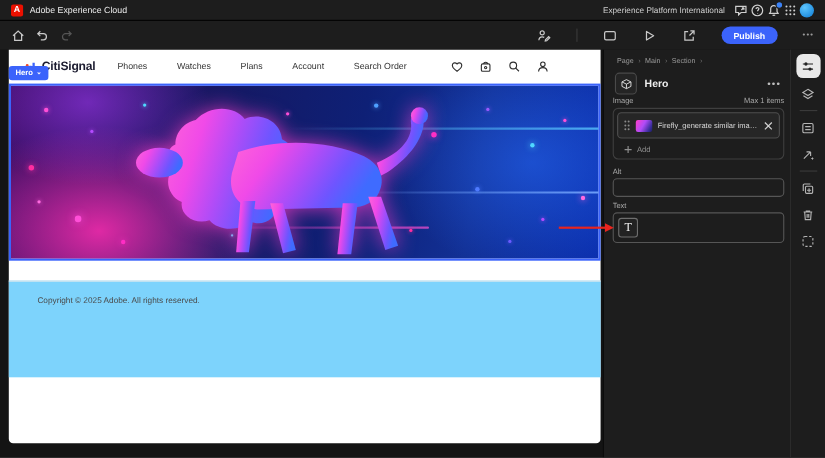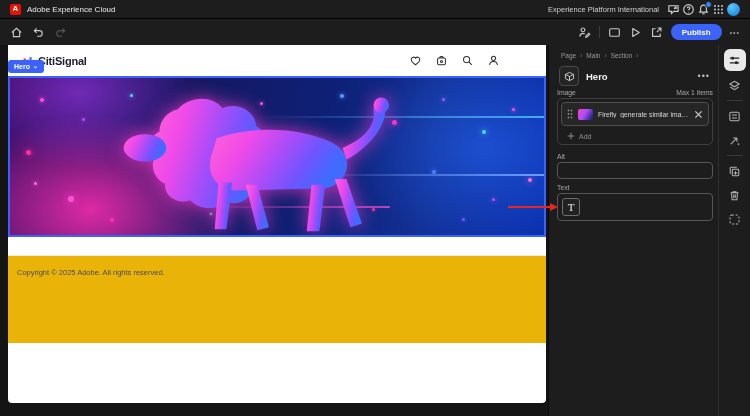--- a/index.html
+++ b/index.html
@@ -20,21 +20,21 @@
   .avatar{width:13px;height:13px;border-radius:50%;background:radial-gradient(circle at 35% 30%,#5ec6ff,#0b7bd4)}
   
   .chromebar{position:absolute;left:0;top:19px;right:0;height:26px;background:#1d1d1d;display:flex;
           align-items:center;padding:0 10px;gap:9px;box-sizing:border-box;z-index:30}
   .nav-icon{color:#c9c9c9;display:flex}
   .nav-icon.dim{color:#555}
   .url{display:flex;align-items:center;gap:5px;margin-left:6px;font-size:8px}
   .url-host{color:#9a9a9a}
   .url-more{color:#9a9a9a;letter-spacing:1px;font-size:7px}
   .url-page{color:#f2f2f2;font-weight:bold}
-  .chrome-right{margin-left:auto;display:flex;align-items:center;gap:8px}
+  .chrome-right{margin-left:auto;display:flex;align-items:center;gap:23px}
   .ch-icon{color:#c9c9c9;display:flex}
   .vdiv{width:1px;height:12px;background:#3a3a3a}
   .publish{background:#3b63fb;color:#fff;font-size:8px;font-weight:bold;border:none;border-radius:9px;
           height:16px;padding:0 11px;display:flex;align-items:center;cursor:pointer}
   
   .site{position:absolute;left:8px;top:45px;width:538px;height:358px;background:#fff;border-radius:0 0 4px 4px;z-index:5}
   .site-header{position:absolute;left:0;top:0;right:0;height:31px;display:flex;align-items:center;padding:0 14px;box-sizing:border-box}
   .sig-logo{display:flex;align-items:center;gap:4px}
   .sig-text{font-size:11px;font-weight:bold;color:#1c1c30;letter-spacing:-.2px}
   .site-nav{display:flex;gap:27px;margin-left:20px;font-size:8px;color:#333}
@@ -53,22 +53,22 @@
   .streak{position:absolute;height:2px;border-radius:2px}
   .s1{left:250px;top:38px;width:290px;background:linear-gradient(90deg,rgba(90,200,255,0),rgba(90,200,255,.8))}
   .s2{left:300px;top:96px;width:240px;background:linear-gradient(90deg,rgba(70,140,255,0),rgba(120,170,255,.9))}
   .s3{left:180px;top:128px;width:200px;background:linear-gradient(90deg,rgba(255,80,210,0),rgba(255,80,210,.7))}
   .dot{position:absolute;border-radius:50%}
   .lion{position:absolute;left:26px;top:4px;filter:drop-shadow(0 0 9px rgba(255,60,200,.75))}
   .hero-badge{position:absolute;left:0;top:15px;background:#3b63fb;color:#fff;font-size:7px;font-weight:bold;height:13px;
         display:flex;align-items:center;gap:3px;padding:0 6px;border-radius:3px;z-index:6;cursor:pointer}
   .hero-badge .car{font-size:6px;line-height:1;margin-top:-1px}
   
-  .site-footer{position:absolute;left:0;top:210px;right:0;height:88px;background:#eab308;border-top:1px solid #ececec;
-        padding:12px 0 0 9px;box-sizing:border-box}
+  .site-footer{position:absolute;left:0;top:210px;right:0;height:88px;background:#7dd3fc;border-top:1px solid #ececec;
+        padding:12px 0 0 26px;box-sizing:border-box}
   .f1{font-size:7.5px;color:#4a4a4a}
   .f2{font-size:8px;color:#2e2e2e;margin-top:4px}
   
   .panel{position:absolute;left:548px;top:45px;width:170px;bottom:0;background:#1d1d1d;border-left:1px solid #0a0a0a;box-sizing:border-box;z-index:10}
   .crumbs{position:absolute;left:12px;top:7px;display:flex;align-items:center;gap:4px;font-size:6.5px;color:#9a9a9a}
   .crumbs span{cursor:pointer}
   .crumb-sep{color:#6f6f6f}
   .ptitle-row{position:absolute;left:10px;top:21px;right:8px;height:20px;display:flex;align-items:center;gap:7px}
   .ptitle-icon{width:18px;height:18px;border:1px solid #4a4a4a;border-radius:4px;background:#242424;display:flex;
         align-items:center;justify-content:center;color:#ddd}
@@ -200,20 +200,27 @@
 
     <div class="site-header">
       <div class="sig-logo">
         <svg width="12" height="12" viewBox="0 0 14 14">
           <path d="M2 12V8.5h2.4V12z" fill="#3b63fb"></path>
             <path d="M5.4 12V5.5h2.4V12z" fill="#3b63fb"></path>
             <path d="M8.8 12V2.5h2.4V12z" fill="#3b63fb"></path>
             <circle cx="3.2" cy="5.2" r="1.5" fill="#eb4b2d"></circle>
         </svg>
         <span class="sig-text">CitiSignal</span>
+      </div>
+      <div class="site-nav">
+        <span>Phones</span>
+        <span>Watches</span>
+        <span>Plans</span>
+        <span>Account</span>
+        <span>Search Order</span>
       </div>
       <div class="site-icons">
         <span>
           <svg width="13" height="13" viewBox="0 0 14 14" fill="none" stroke="currentColor" stroke-width="1.1">
               <path d="M7 11.6C3 8.9 1.8 6.7 2.6 4.8 3.3 3.1 5.6 2.8 7 4.5c1.4-1.7 3.7-1.4 4.4.3.8 1.9-.4 4.1-4.4 6.8z"></path>
             </svg>
         </span>
         <span>
           <svg width="13" height="13" viewBox="0 0 14 14" fill="none" stroke="currentColor" stroke-width="1.1">
               <rect x="2.8" y="4.4" width="8.4" height="7.2" rx="1.3"></rect>

